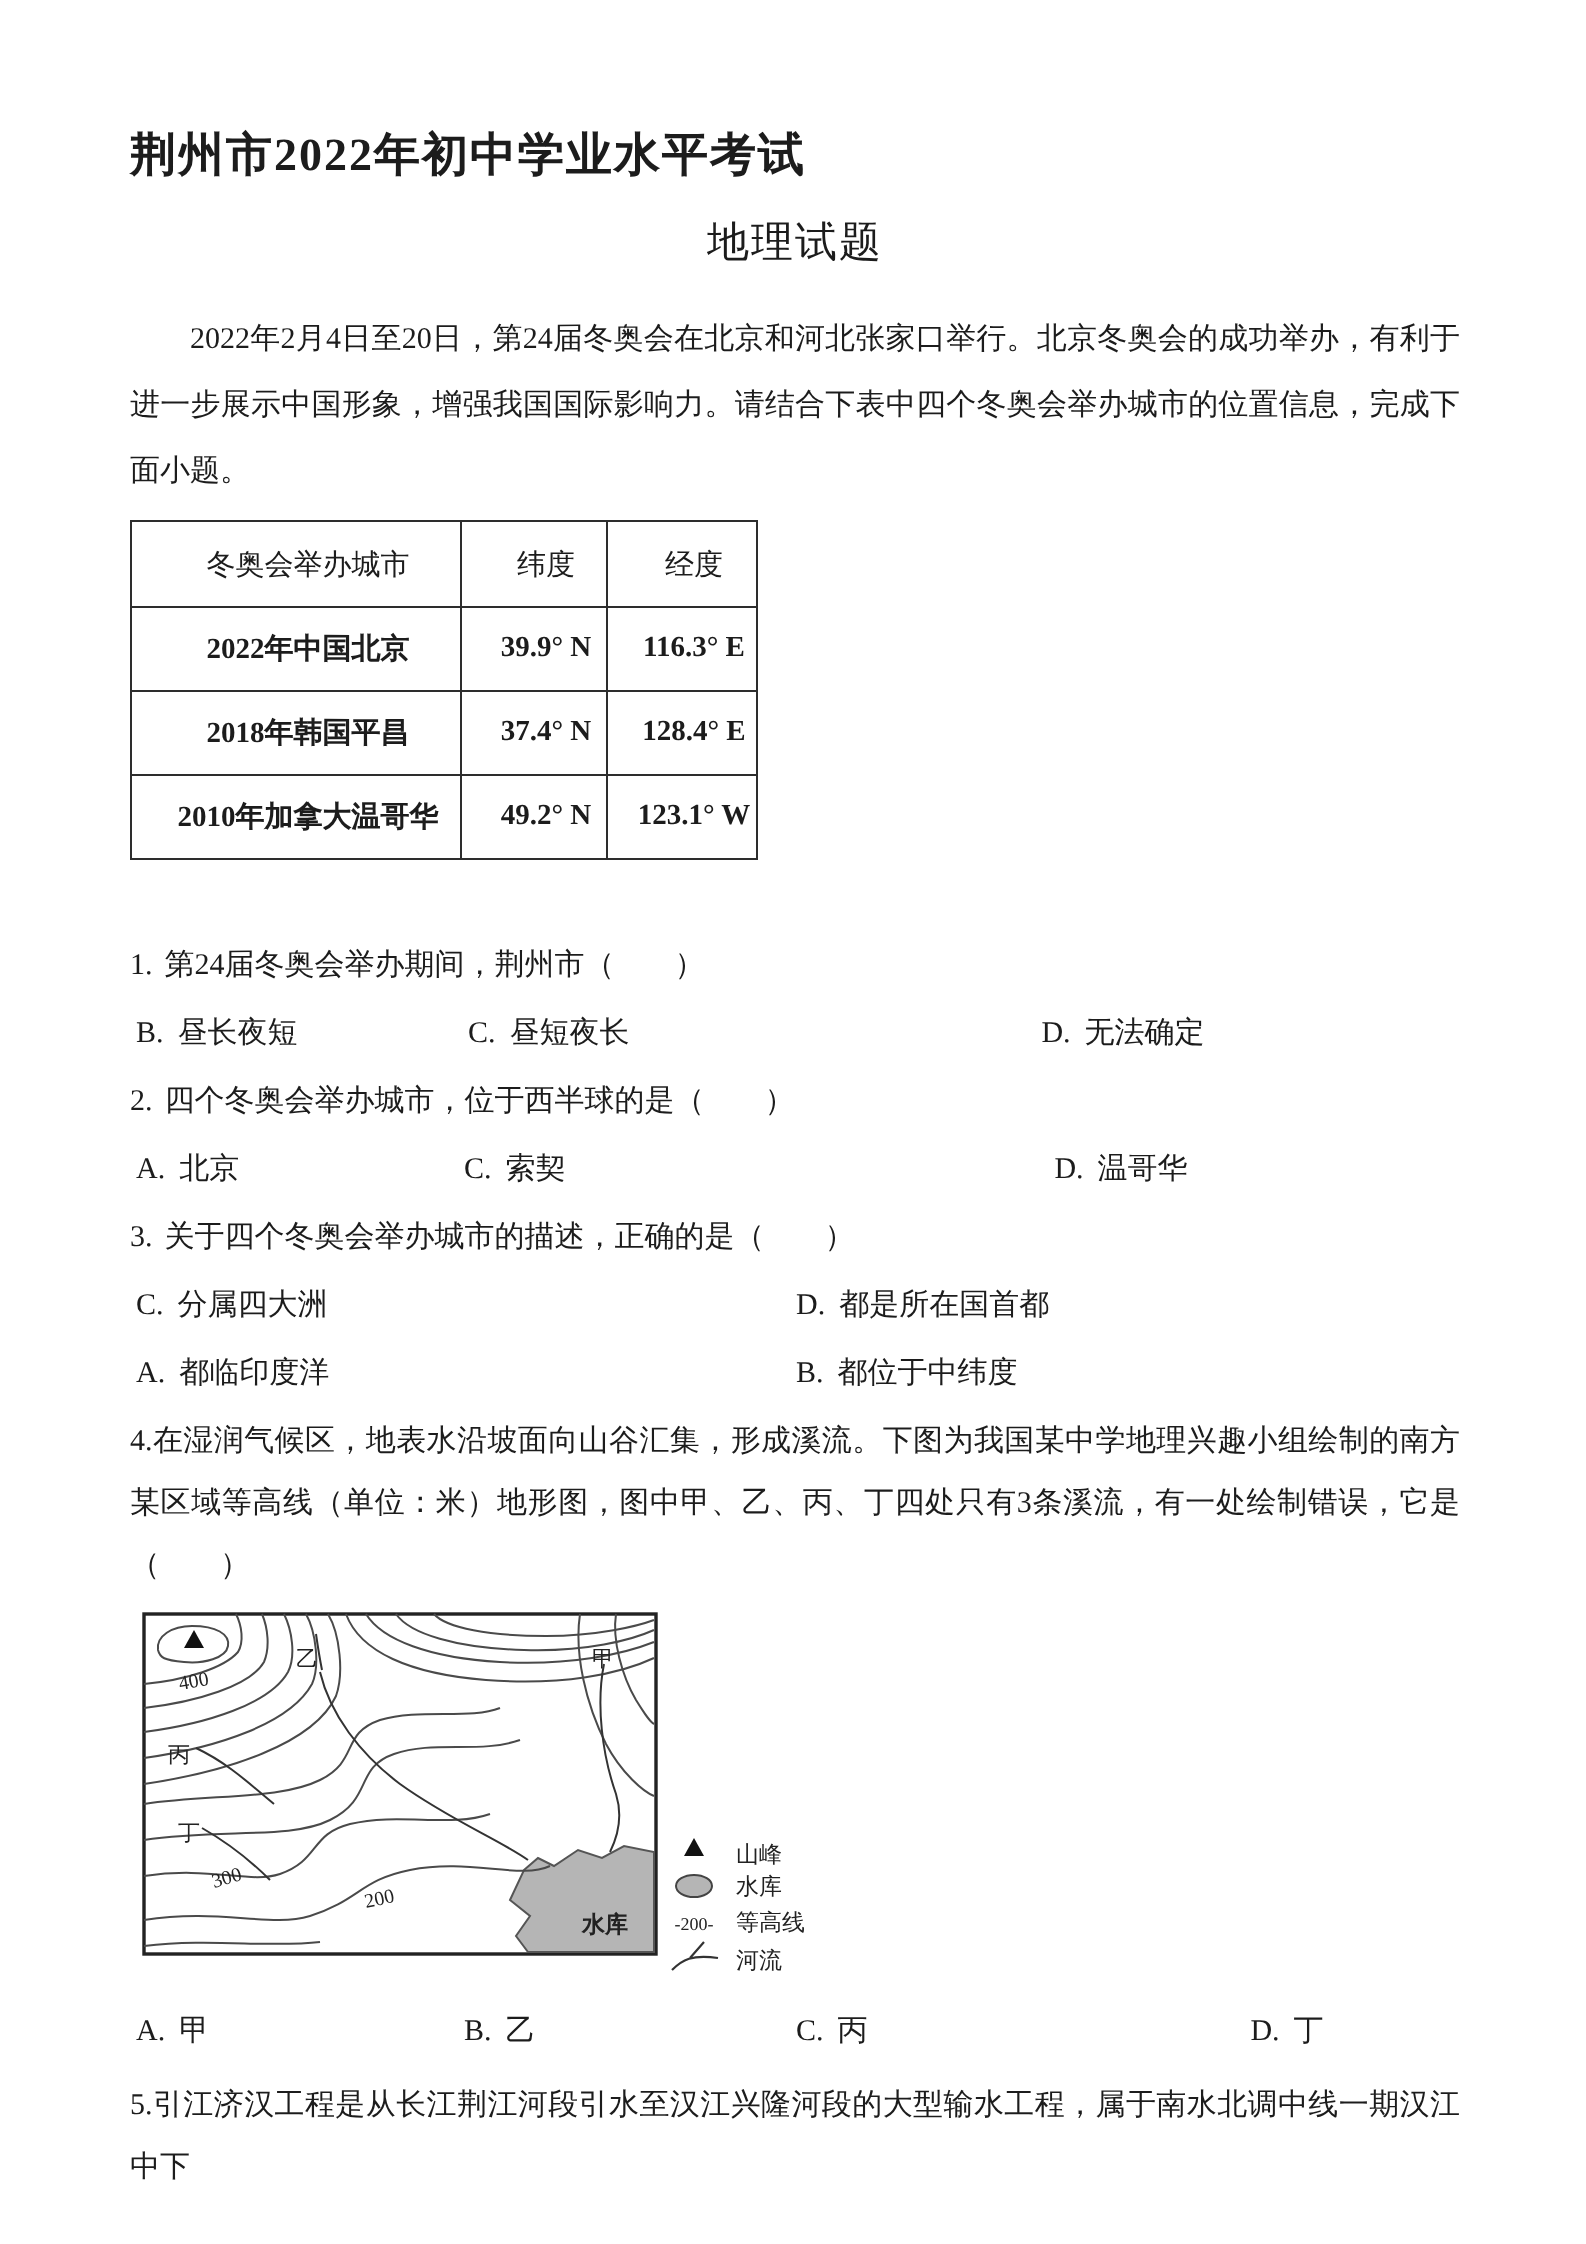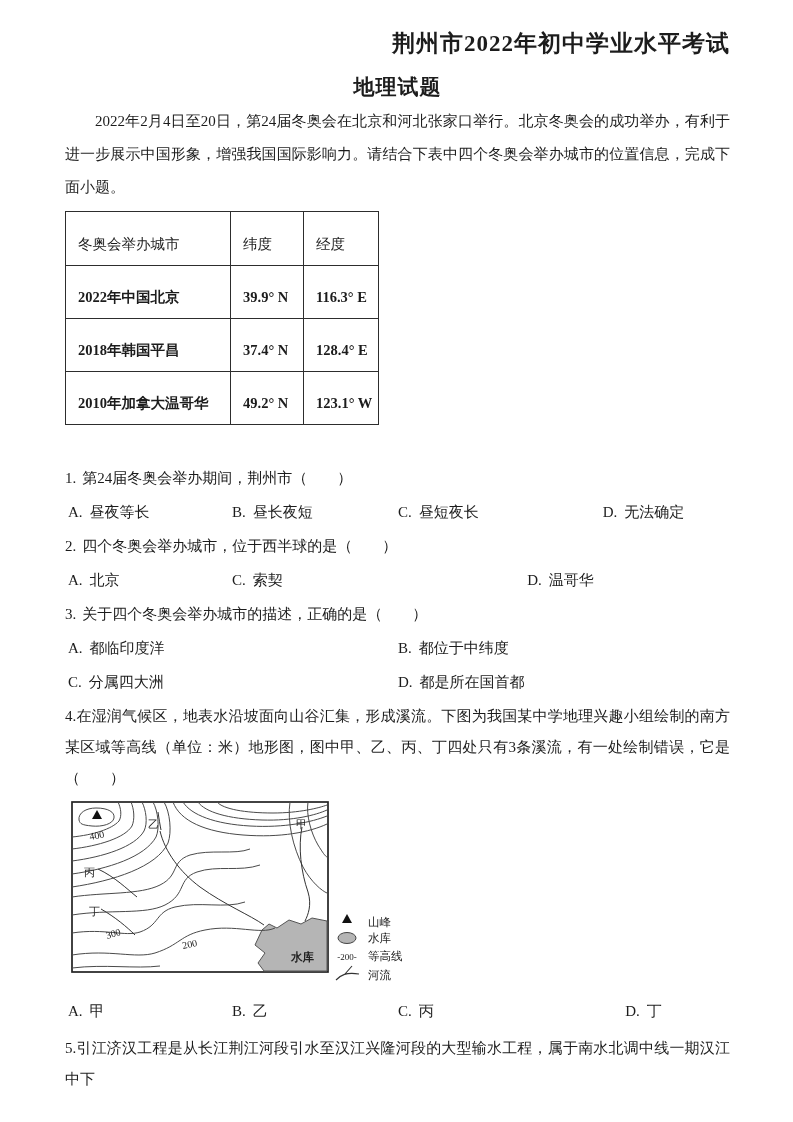--- a/index.html
+++ b/index.html
@@ -3,37 +3,37 @@
 <meta charset="utf-8">
 <style>
   html,body{margin:0;padding:0;background:#ffffff;}
   .page{
     width:793px;height:1122px;background:#fff;position:relative;
     font-family:"Liberation Serif","DejaVu Serif",serif;color:#1c1c1c;
     margin:0 auto;overflow:hidden;
   }
   .content{padding:0 63px 0 65px;}
   .doc-title{
-    text-align:right;font-weight:bold;font-size:23px;
-    padding-top:28px;line-height:32px;letter-spacing:1px;
+    text-align:left;font-weight:bold;font-size:23px;
+    padding-top:62px;line-height:32px;letter-spacing:1px;
   }
   .doc-subtitle{
-    text-align:center;font-weight:bold;font-size:21px;
+    text-align:center;font-weight:normal;font-size:21px;
     margin-top:13px;line-height:28px;letter-spacing:1px;
   }
   .intro{
     font-size:15px;line-height:33px;text-indent:2em;text-align:justify;
-    margin:4px 0 0 0;
+    margin:19px 0 0 0;
   }
   table.coords{
     border-collapse:collapse;margin-top:7px;font-size:14.5px;
     table-layout:fixed;
   }
   table.coords td{
-    border:1.5px solid #2d2d2d;padding:11px 0 0 12px;text-align:left;
+    border:1.5px solid #2d2d2d;padding:0 0 0 12px;text-align:center;
     font-weight:normal;
   }
   table.coords tr.hdr td{height:42px;}
   table.coords tr.row td{height:41px;font-weight:bold;}
   .qblock{margin-top:36px;}
   .qline{font-size:15px;line-height:34px;white-space:nowrap;}
   .qline .qnum{margin-right:6px;}
   .qpar{font-size:15px;line-height:31px;text-align:justify;margin:2px 0 0 0;}
   .optrow{display:flex;font-size:15px;line-height:34px;padding-left:3px;}
   .optrow .c1{width:164px;}
@@ -93,45 +93,44 @@
       </tr>
     </tbody>
       </table>
 
     <div class="qblock">
 
       <div class="qline">
         <span class="qnum">1.</span><span>第24届冬奥会举办期间，荆州市（　　）</span>
       </div>
       <div class="optrow">
-        <span class="opt c1"><span class="ol">A.</span><span>昼夜等长</span></span>
         <span class="opt c2"><span class="ol">B.</span><span>昼长夜短</span></span>
         <span class="opt c3"><span class="ol">C.</span><span>昼短夜长</span></span>
         <span class="opt c4"><span class="ol">D.</span><span>无法确定</span></span>
       </div>
 
       <div class="qline">
         <span class="qnum">2.</span><span>四个冬奥会举办城市，位于西半球的是（　　）</span>
       </div>
       <div class="optrow">
         <span class="opt c1"><span class="ol">A.</span><span>北京</span></span>
         <span class="opt c3"><span class="ol">C.</span><span>索契</span></span>
         <span class="opt c4"><span class="ol">D.</span><span>温哥华</span></span>
       </div>
 
       <div class="qline">
         <span class="qnum">3.</span><span>关于四个冬奥会举办城市的描述，正确的是（　　）</span>
       </div>
       <div class="optrow2">
+        <span class="opt ca"><span class="ol">C.</span><span>分属四大洲</span></span>
+        <span class="opt cb"><span class="ol">D.</span><span>都是所在国首都</span></span>
+      </div>
+      <div class="optrow2">
         <span class="opt ca"><span class="ol">A.</span><span>都临印度洋</span></span>
         <span class="opt cb"><span class="ol">B.</span><span>都位于中纬度</span></span>
-      </div>
-      <div class="optrow2">
-        <span class="opt ca"><span class="ol">C.</span><span>分属四大洲</span></span>
-        <span class="opt cb"><span class="ol">D.</span><span>都是所在国首都</span></span>
       </div>
 
       <p class="qpar">
         <span class="qnum">4.</span><span>在湿润气候区，地表水沿坡面向山谷汇集，形成溪流。下图为我国某中学地理兴趣小组绘制的南方某区域等高线（单位：米）地形图，图中甲、乙、丙、丁四处只有3条溪流，有一处绘制错误，它是（　　）</span>
       </p>
 
       <div class="figure">
         <svg class="mapsvg" width="395" height="192" viewBox="0 0 395 192">
 
           <rect class="border" x="7" y="5" width="256" height="170"></rect>

